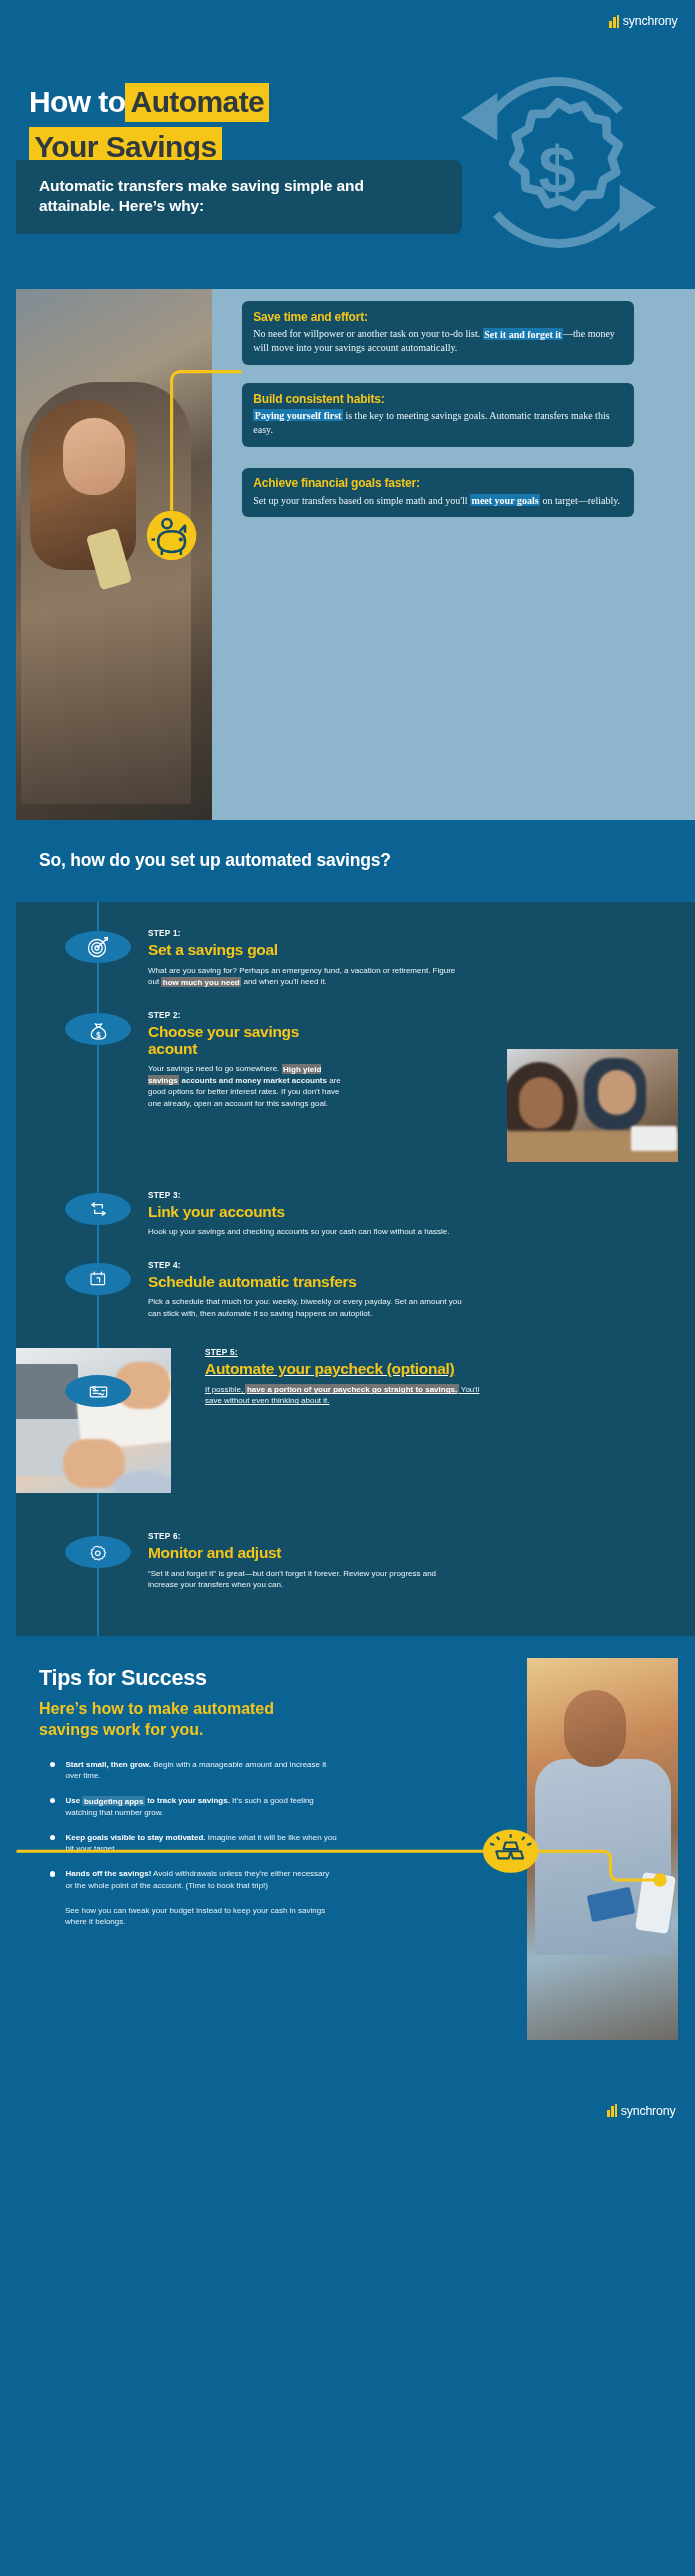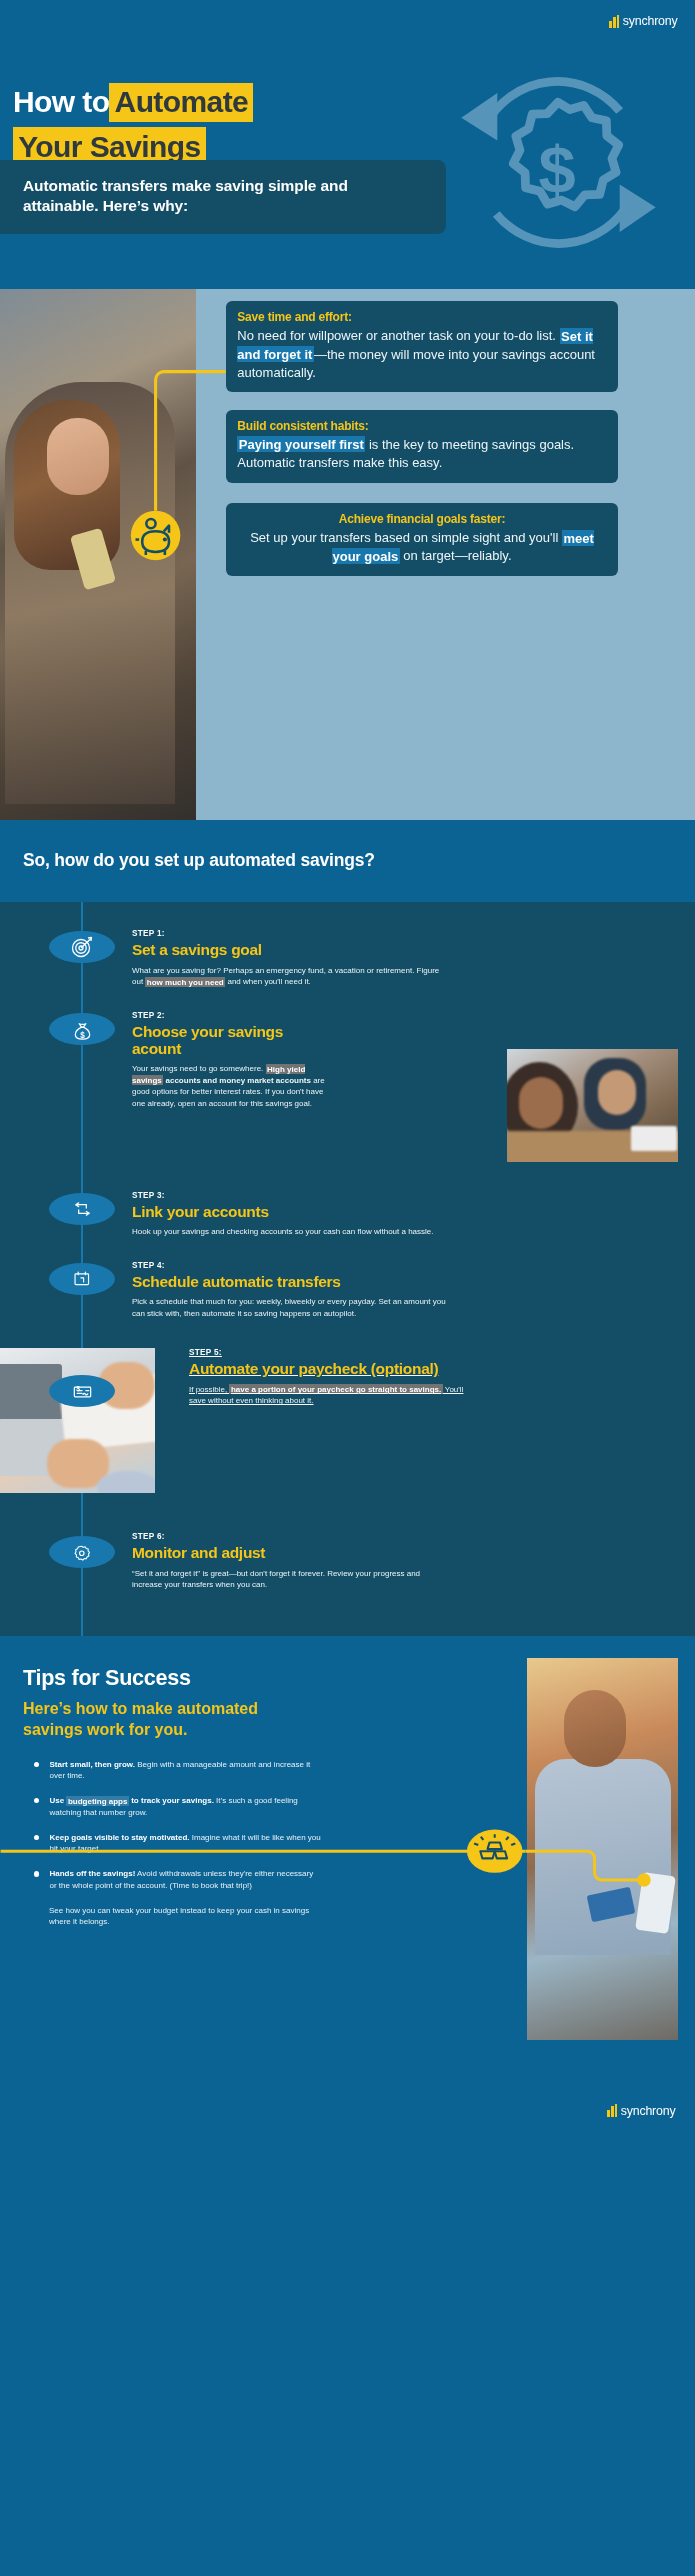--- a/index.html
+++ b/index.html
@@ -3,21 +3,21 @@
 <meta charset="utf-8">
 <style>
   * { box-sizing: border-box; margin: 0; padding: 0; }
   html, body { background: #0b6394; }
   body {
     width: 696px;
     font-family: "Liberation Sans", sans-serif;
     color: #ffffff;
     -webkit-font-smoothing: antialiased;
   }
-  .page { width: 696px; position: relative; overflow: hidden; }
+  .page { width: 696px; position: relative; overflow: hidden; padding-left: 16px; }
 
   
   .hero { position: relative; background: #0b6394; height: 289px; }
   .brand-top {
     position: absolute; top: 14.4px; right: 18.5px;
     display: flex; align-items: center; gap: 3.6px;
   }
   .logo-bars { display: flex; align-items: flex-end; gap: 1px; height: 13.4px; }
   .logo-bars i { display: block; width: 2.6px; background: #f5c518; border-radius: 0; }
   .logo-bars i.b1 { height: 7.2px; }
@@ -78,21 +78,21 @@
   .cards { position: absolute; left: 226px; top: 0; width: 451px; }
   .bcard {
     background: #134e66; border-radius: 6.2px;
     padding: 8.8px 11.3px 9.8px 11.3px; margin-bottom: 7.2px;
     width: 392px;
   }
   .bcard h3 {
     color: #f5c518; font-size: 12px; font-weight: 800;
     letter-spacing: -0.2px; margin-bottom: 3.1px;
   }
-  .bcard p { font-size: 13px; line-height: 1.42; color: #eef5f8; font-weight: 400; }
+  .bcard p { font-size: 10px; line-height: 1.42; color: #eef5f8; font-weight: 400; font-family: Liberation Serif, serif; }
   .bcard b { font-weight: 700; background: #1878ae; color: #fff; padding: 0.5px 1.5px; }
 
   
   .setup-head { background: #0b6394; padding: 29px 23px 31px 23px; }
   .setup-head h2 { font-size: 17.5px; line-height: 1.28; font-weight: 700; color: #fff; letter-spacing: -0.2px; }
 
   
   .steps { position: relative; background: #134e66; padding: 27px 0 32px 0; }
   .spine { position: absolute; left: 81px; top: 0; bottom: 0; width: 2.1px; background: #1878ae; }
   .step { position: relative; display: flex; align-items: flex-start; margin-bottom: 13.4px; }
@@ -221,23 +221,23 @@
         <h3>Save time and effort:</h3>
         <p><span>No need for willpower or another task on your to-do list. </span><b>Set it and forget it</b><span>—the money will move into your savings account automatically.</span></p>
       </div>
 
       <div class="bcard" style="margin-top:17.5px;">
         <h3>Build consistent habits:</h3>
         <p><b>Paying yourself first</b><span> is the key to meeting savings goals. Automatic transfers make this easy.</span></p>
       </div>
 
 
-      <div class="bcard" style="margin-top:20.6px;text-align:center;">
+      <div class="bcard" style="margin-top:20.6px;">
         <h3>Achieve financial goals faster:</h3>
-        <p><span>Set up your transfers based on simple sight and you'll </span><b>meet your goals</b><span> on target—reliably.</span></p>
+        <p><span>Set up your transfers based on simple math and you'll </span><b>meet your goals</b><span> on target—reliably.</span></p>
       </div>
 
     </div>
   </section>
 
   <section class="setup-head">
     <h2>So, how do you set up automated savings?</h2>
   </section>
 
   <section class="steps">

